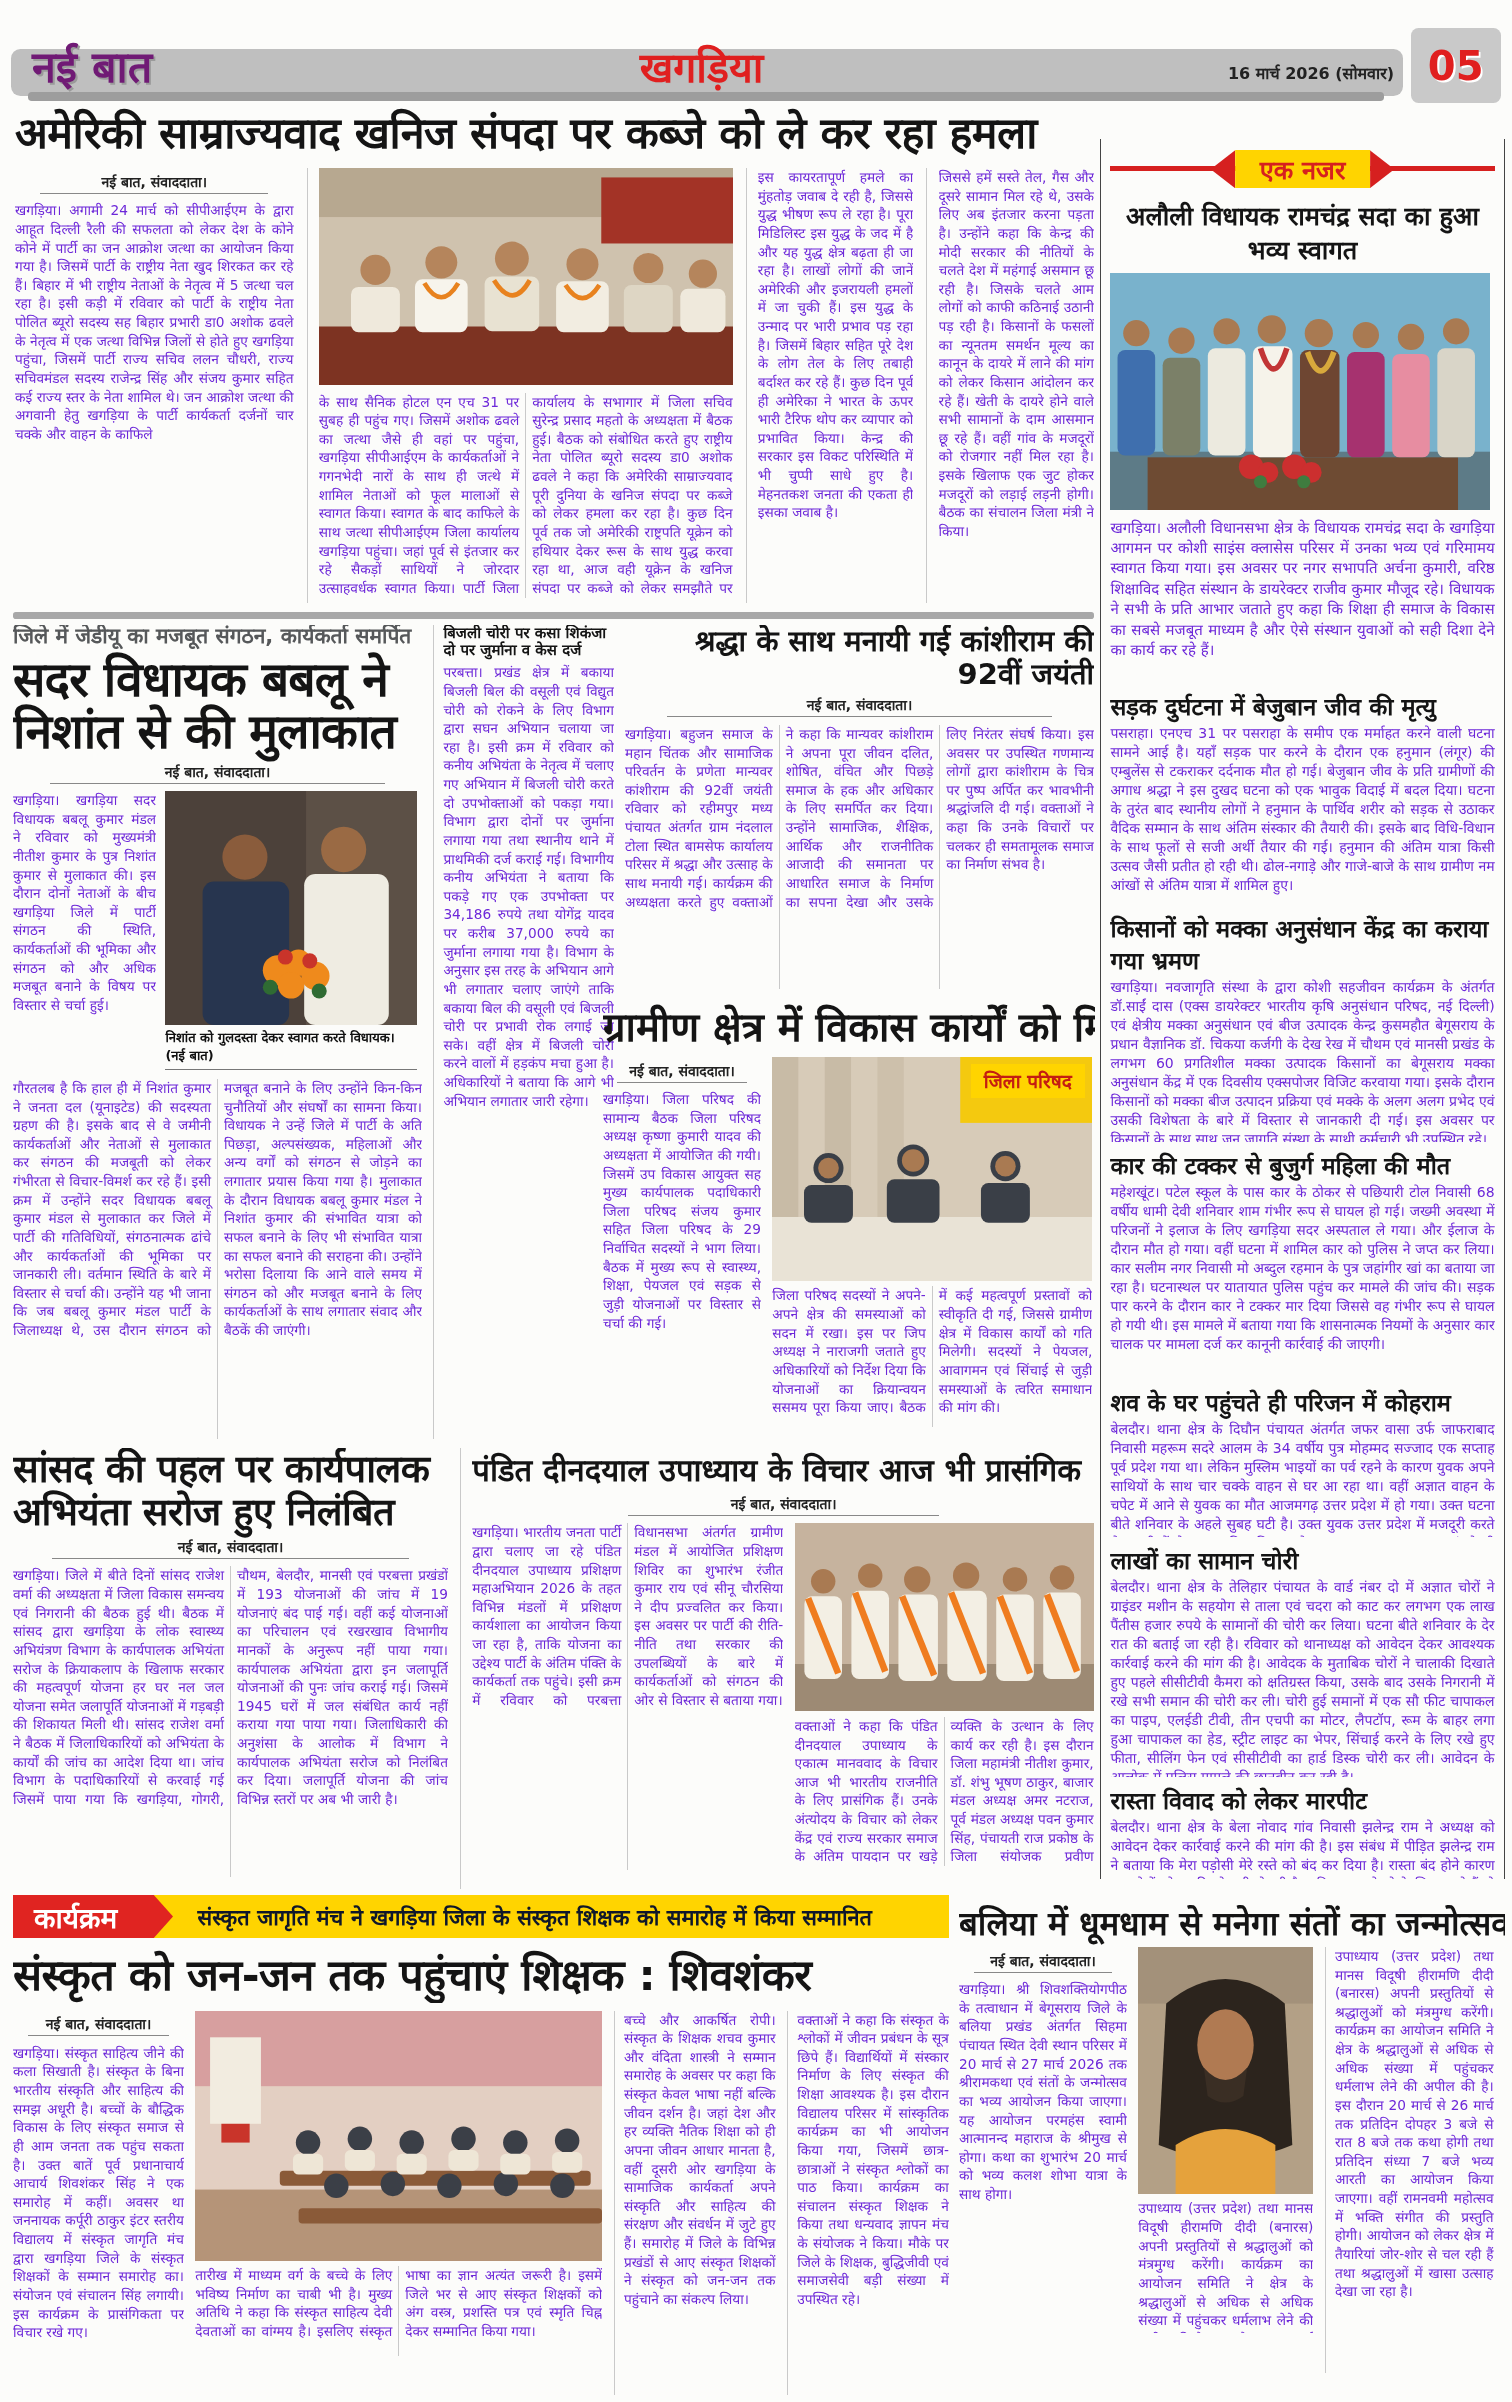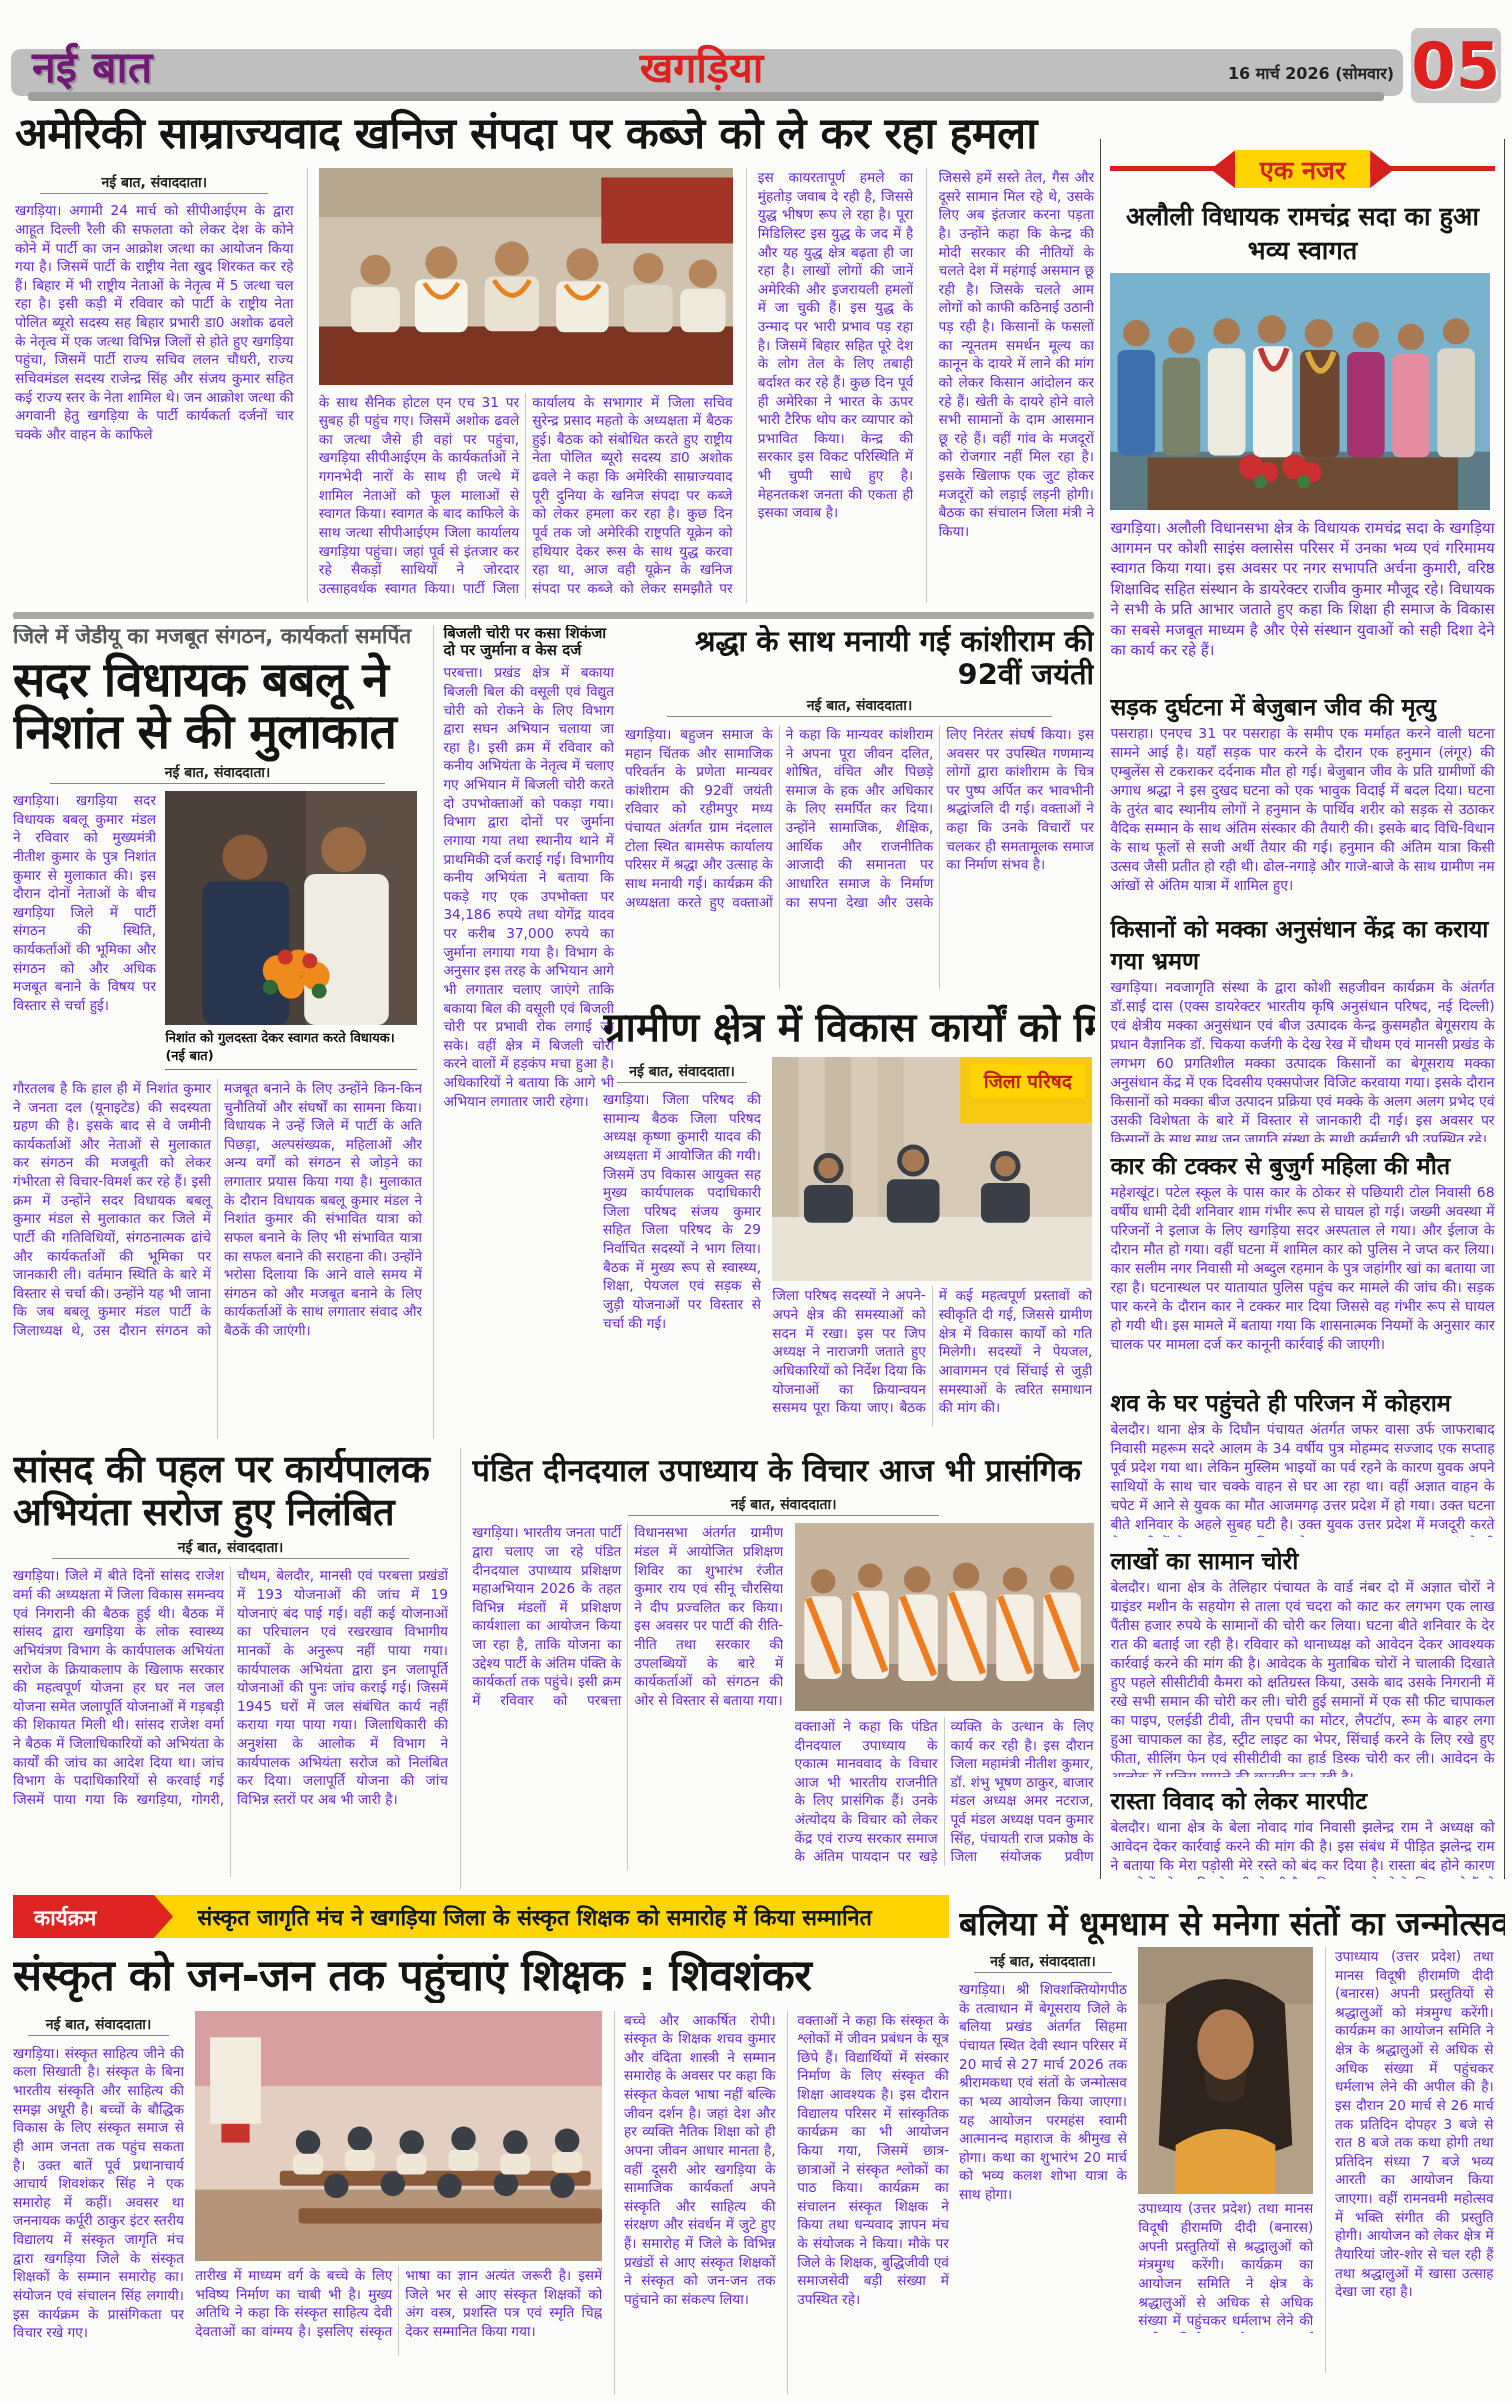--- a/index.html
+++ b/index.html
@@ -7,21 +7,21 @@
   body { font-family:"DejaVu Sans", sans-serif; }
   .page { position:relative; width:1512px; height:2402px; background:#fcfcfa; overflow:hidden; margin:0 auto; }
 
   
   .mast-bar { position:absolute; top:49px; left:11.3px; width:1392px; height:47px; background:#bfbfbf; border-radius:9.4px; }
   .mast-shadow { position:absolute; top:92px; left:28px; width:1356px; height:8.5px; background:#9d9d9d; border-radius:3.8px; }
   .paper-name { position:absolute; top:36px; left:32px; font-size:43px; font-weight:800; color:#701a75; text-shadow:1.9px 1.9px 0 #9a9a9a; }
   .edition-name { position:absolute; top:38px; left:0; width:1403px; text-align:center; font-size:41px; font-weight:800; color:#e01f1f; text-shadow:0.9px 0.9px 0 #bbb; }
   .mast-date { position:absolute; top:62px; left:1215px; width:179px; text-align:right; font-size:16px; font-weight:700; color:#222; }
   .page-num-tab { position:absolute; top:28px; right:11.3px; width:90px; height:75px; background:#c9c9c9; border-radius:7.5px; display:flex; align-items:center; justify-content:center; }
-  .page-num { font-size:64px; font-weight:800; color:#e01f1f; text-shadow:1.9px 1.9px 0 #fff; }
+  .page-num { font-size:40px; font-weight:800; color:#e01f1f; text-shadow:1.9px 1.9px 0 #fff; }
 
   
   h1,h2,h3,h4 { color:#141414; font-weight:800; }
   .byline { text-align:center; font-size:14px; font-weight:700; color:#222; border-bottom:1.4px solid #888; width:82%; margin:3.8px auto 7.5px; padding-bottom:2px; }
   .body-txt { font-size:13.7px; line-height:1.36; color:#6d28d9; text-align:justify; overflow:hidden; }
   .cols2 { column-count:2; column-gap:13px; column-rule:0.9px solid #c9c9c9; }
   .cols3 { column-count:3; column-gap:13px; column-rule:0.9px solid #c9c9c9; }
   .photo { overflow:hidden; background:#ccc; position:relative; }
   .photo svg { display:block; width:100%; height:100%; }
   .caption { font-size:13px; font-weight:700; color:#111; border-bottom:0.9px solid #777; padding:2.8px 0 4.7px; }
@@ -67,21 +67,21 @@
 
   
   .sansad { position:absolute; top:1448px; left:13px; width:435px; height:441px; overflow:hidden; }
   .sansad h2 { font-size:38px; line-height:1.12; letter-spacing:-0.5px; }
   .deendayal { position:absolute; top:1448px; left:460px; width:635px; height:441px; overflow:hidden; border-left:0.9px solid #c9c9c9; padding-left:11.3px; }
   .deendayal h2 { font-size:31px; white-space:nowrap; overflow:hidden; }
   .dd-row { display:flex; gap:11.3px; }
 
   
   .kicker-bar { position:absolute; top:1895px; left:13px; width:936px; height:43px; background:#ffd400; display:flex; align-items:center; }
-  .prog-label { background:#e02421; color:#fff; font-size:21px; font-weight:800; height:43px; display:flex; align-items:center; padding:0 28px 0 21px; clip-path:polygon(0 0,88% 0,100% 50%,88% 100%,0 100%); min-width:160px; }
+  .prog-label { background:#e02421; color:#fff; font-size:28px; font-weight:800; height:43px; display:flex; align-items:center; padding:0 28px 0 21px; clip-path:polygon(0 0,88% 0,100% 50%,88% 100%,0 100%); min-width:160px; }
   .kicker-bar .ktext { color:#0f172a; font-size:21.7px; font-weight:800; padding-left:24.5px; }
   .sanskrit { position:absolute; top:1944px; left:13px; width:936px; height:454px; overflow:hidden; }
   .sanskrit h2 { font-size:43px; white-space:nowrap; overflow:hidden; letter-spacing:-0.5px; }
   .sk-row { display:flex; gap:11.3px; margin-top:7.5px; }
   .baliya { position:absolute; top:1900px; left:959px; width:546px; height:497px; overflow:hidden; }
   .baliya h2 { font-size:33px; white-space:nowrap; overflow:hidden; }
   .bl-row { display:flex; gap:11.3px; margin-top:1.9px; }
 </style>
 </head>
 <body>

